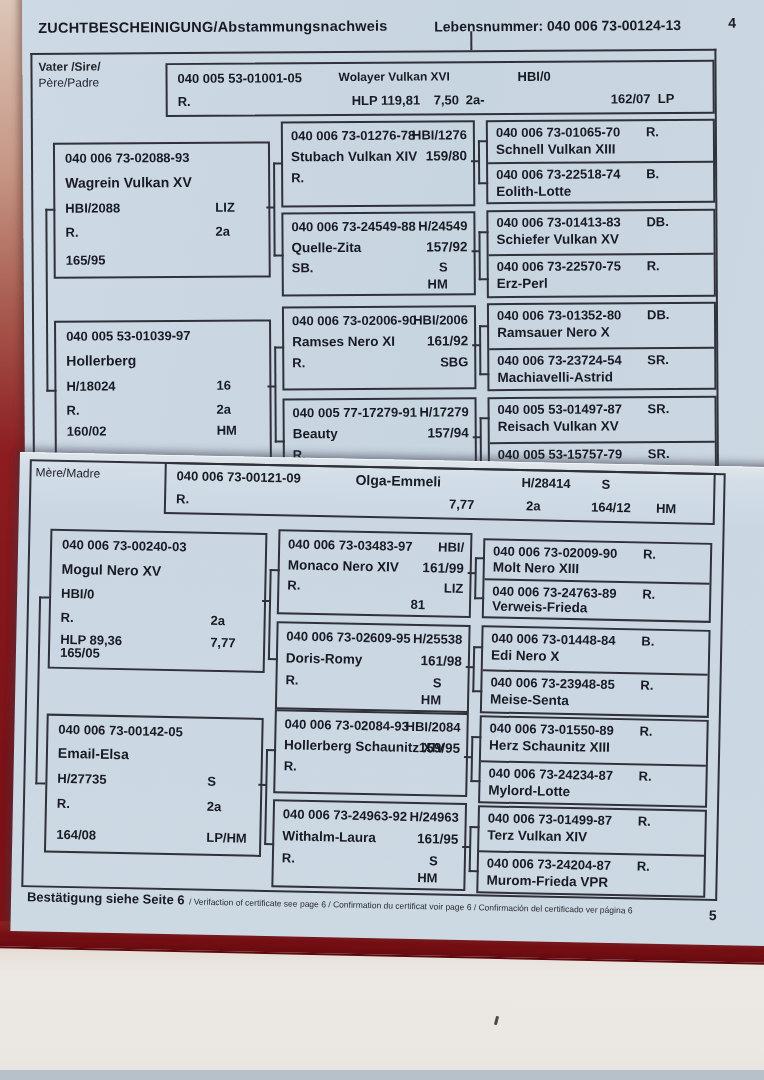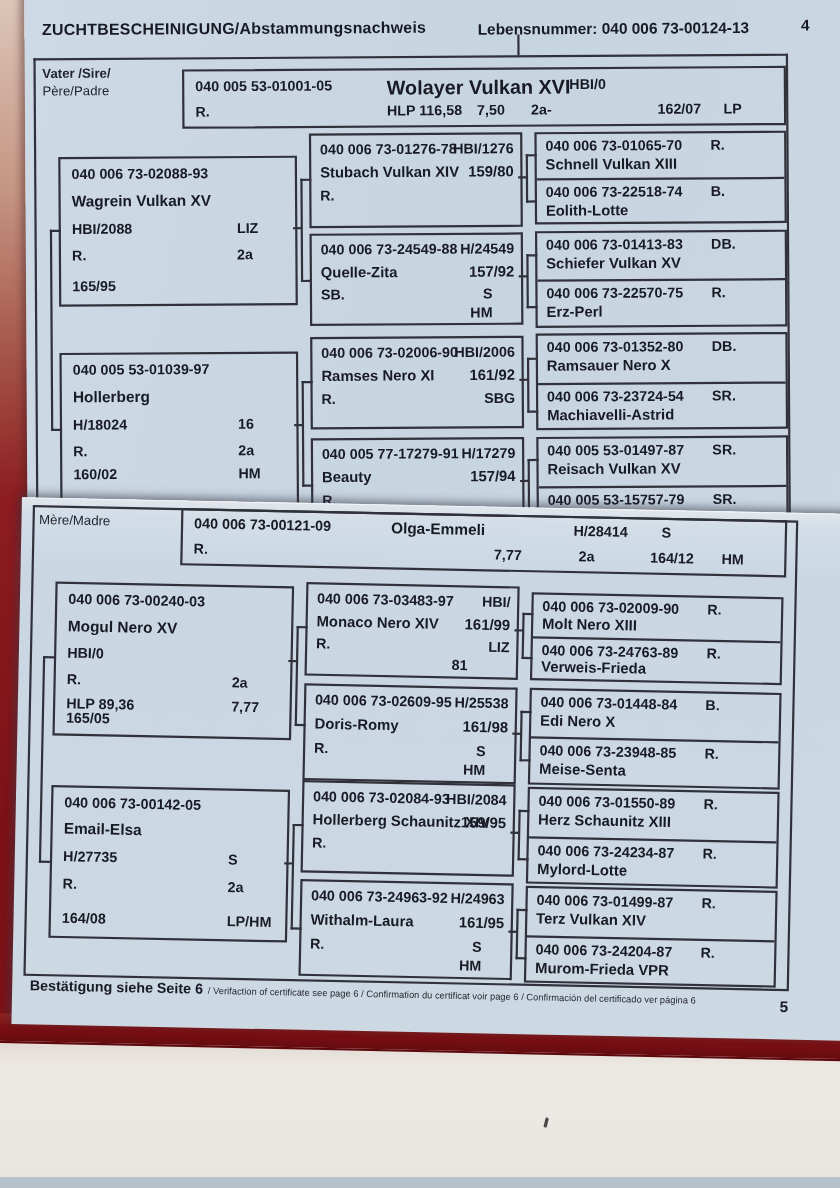--- a/index.html
+++ b/index.html
@@ -77,29 +77,29 @@
   <div class="vdiv" style="left:448px;top:44px;height:19px;"></div>
 
   <div class="tbl" style="left:8px;top:63px;width:682px;height:437px;"></div>
 
   <div class="abs lbl" style="left:16px;top:70px;"><b>Vater /Sire/</b></div>
   <div class="abs lbl" style="left:16px;top:86px;">Père/Padre</div>
 
   <div class="box" style="left:143px;top:74px;width:545px;height:50px;">
     <div class="wrow" style="top:6px;">
       <span style="left:10px;">040 005 53-01001-05</span>
-      <span style="left:184px;font-size:18px;">Wolayer Vulkan XVI</span>
+      <span style="left:171px;font-size:12px;">Wolayer Vulkan XVI</span>
       <span style="left:350px;">HBI/0</span>
     </div>
     <div class="wrow" style="top:29px;">
       <span style="left:10px;">R.</span>
-      <span style="left:184px;">HLP 116,58</span>
+      <span style="left:184px;">HLP 119,81</span>
       <span style="left:266px;text-align:center;">7,50</span>
-      <span style="left:315px;">2a-</span>
-      <span style="left:430px;">162/07</span>
+      <span style="left:298px;">2a-</span>
+      <span style="left:443px;">162/07</span>
       <span style="left:490px;">LP</span>
     </div>
   </div>
 
   <div class="box" style="left:30px;top:153px;width:213px;height:132px;">
     <div class="ln" style="top:6px;"><span>040 006 73-02088-93</span></div>
     <div class="ln nm" style="top:30px;"><span>Wagrein Vulkan XV</span></div>
     <div class="ln" style="top:56px;"><span>HBI/2088</span><span class="rv">LIZ</span></div>
     <div class="ln" style="top:80px;"><span>R.</span><span class="rv">2a</span></div>
     <div class="ln" style="bottom:8px;"><span>165/95</span><span class="rv"></span></div>

